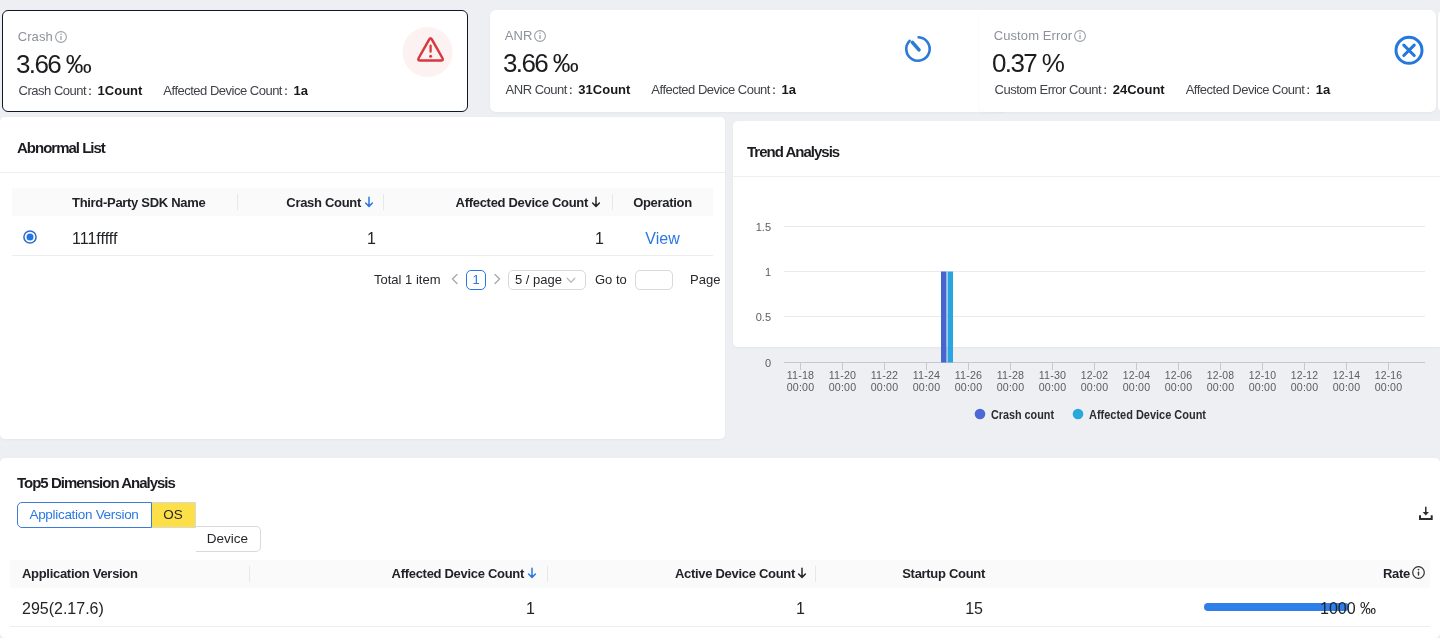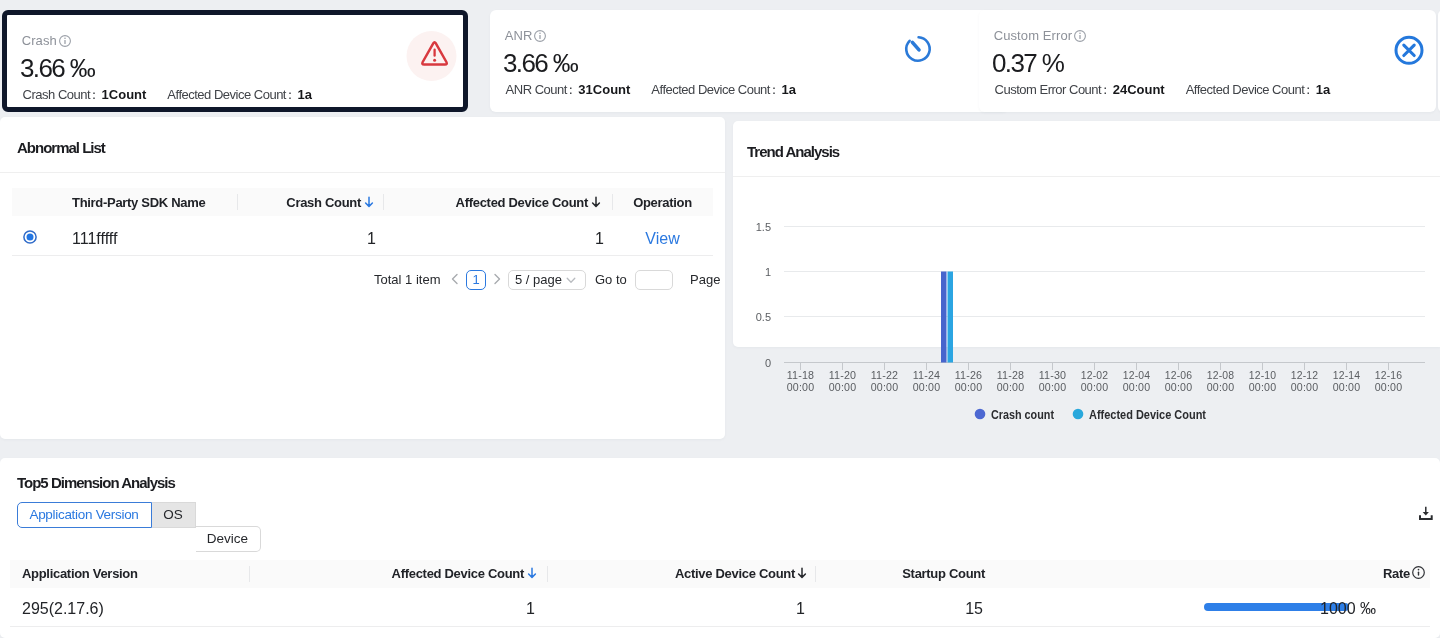--- a/index.html
+++ b/index.html
@@ -20,21 +20,21 @@
   .vcell { position:absolute; font-size:16px; color:#222428; }
   .vsep { position:absolute; width:1px; background:#e7e8ea; }
   .rowline { position:absolute; height:1px; background:#ededee; }
   .pgtext { position:absolute; font-size:13px; color:#26282c; }
   .pgbox { position:absolute; height:20px; border:1px solid #d9d9d9; border-radius:5px; background:#fff; }
   svg { position:absolute; overflow:visible; }
 </style>
 </head>
 <body>
 
-<div class="card" style="left:2px; width:466px; border:5px solid #0f172a; box-shadow:none;">
+<div class="card" style="left:2px; width:466px; border:1px solid #0f172a; box-shadow:none;">
   <span class="clabel">Crash
     <svg width="12" height="12" viewBox="0 0 12 12" style="position:relative; top:2px; left:-2px;">
       <circle cx="6" cy="6" r="5.4" fill="none" stroke="#9ba0a8" stroke-width="1.1"></circle>
       <circle cx="6" cy="3.2" r="0.8" fill="#9ba0a8"></circle>
       <rect x="5.35" y="5" width="1.3" height="4" rx="0.6" fill="#9ba0a8"></rect>
     </svg>
   </span>
   <span class="cvalue">3.66 ‰</span>
   <span class="cstats">Crash Count<span class="cl">：</span><b>1Count</b><span style="display:inline-block;width:21px;"></span>Affected Device Count<span class="cl">：</span><b>1a</b></span>
   <svg width="56" height="56" style="left:398px; top:12px;" viewBox="0 0 56 56">
@@ -207,21 +207,21 @@
     <circle cx="110" cy="8" r="5.3" fill="#29a8dc"></circle>
     <text x="121" y="12.5" font-size="12" font-weight="bold" fill="#2b2c2f" font-family="Liberation Sans, sans-serif" textLength="117" lengthAdjust="spacingAndGlyphs">Affected Device Count</text>
   </svg>
 </div>
 
 <div class="panel" style="left:0; top:458px; width:1440px; height:180px;">
   <div class="ptitle" style="left:17px; top:16px;">Top5 Dimension Analysis</div>
 
   <div class="abs" style="left:16.5px; top:44px; height:26px; display:flex;">
     <div style="height:26px; width:135px; border:1px solid #3a7cd8; border-radius:5px 0 0 5px; background:#fff; color:#2b79e0; font-size:13.5px; letter-spacing:-0.3px; line-height:24px; text-align:center; position:relative; z-index:2;">Application Version</div>
-    <div style="height:26px; width:44px; border:1px solid #d9d9d9; border-left:none; background:#e5e5e5; color:#26282c; font-size:13.5px; line-height:24px; text-align:center;">OS</div>
+    <div style="height:26px; width:44px; border:1px solid #d9d9d9; border-left:none; background:#fde047; color:#26282c; font-size:13.5px; line-height:24px; text-align:center;">OS</div>
     <div style="height:26px; width:65px; border:1px solid #d9d9d9; border-left:none; border-radius:0 5px 5px 0; background:#fff; color:#26282c; font-size:13.5px; line-height:24px; text-align:center;margin-top:24px;">Device</div>
   </div>
 
   <svg width="14" height="15" style="left:1419px; top:47.5px;" viewBox="0 0 14 15">
     <line x1="6.8" y1="0.8" x2="6.8" y2="6.8" stroke="#2b2d30" stroke-width="1.5"></line>
     <path d="M3.7 6 L9.9 6 L6.8 9.6 Z" fill="#2b2d30"></path>
     <path d="M1 9.3 V13 H12.7 V9.3" fill="none" stroke="#2b2d30" stroke-width="2"></path>
   </svg>
 
   <div class="hbg" style="left:10px; top:102px; width:1420px; height:28px;"></div>

